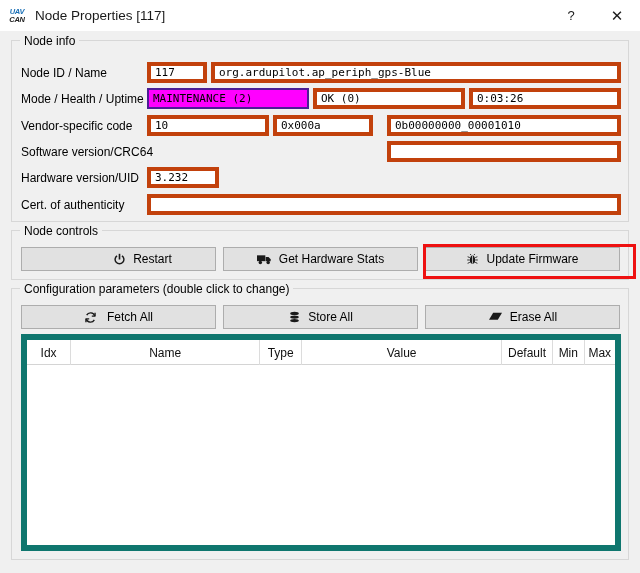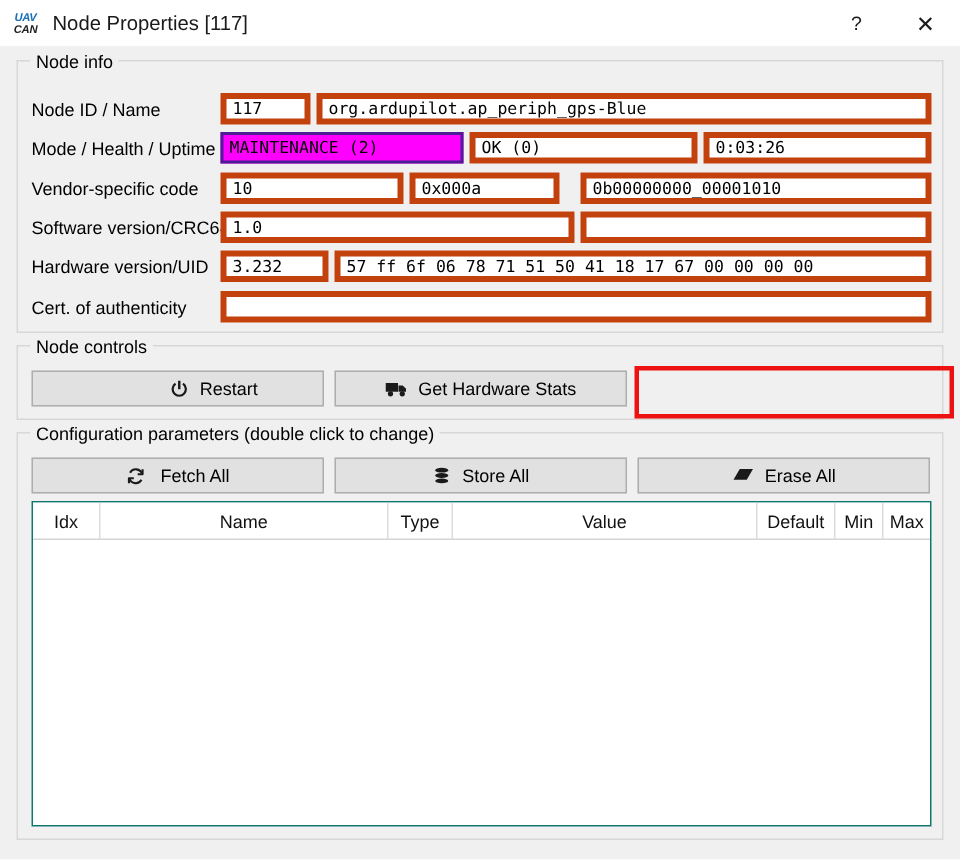--- a/index.html
+++ b/index.html
@@ -158,21 +158,21 @@
   
   #config-params { left: 11px; top: 257px; width: 618px; height: 272px; }
 
   .table-wrap {
     position: absolute;
     left: 9px;
     top: 45px;
     width: 600px;
     height: 217px;
     background: #ffffff;
-    border: 1px solid #0f766e;
+    border: 6px solid #0f766e;
     box-sizing: border-box;
     overflow: hidden;
   }
   .table-header {
     display: flex;
     height: 25px;
     border-bottom: 1px solid #d4d4d4;
     background: #ffffff;
     box-sizing: border-box;
   }
@@ -226,26 +226,24 @@
     <div class="field magenta" style="left:135px; top:47px; width:162px;">MAINTENANCE (2)</div>
     <div class="field" style="left:301px; top:47px; width:152px;">OK (0)</div>
     <div class="field" style="left:457px; top:47px; width:152px;">0:03:26</div>
 
     <div class="row-label" style="top:78px;">Vendor-specific code</div>
     <div class="field" style="left:135px; top:74px; width:122px;">10</div>
     <div class="field" style="left:261px; top:74px; width:100px;">0x000a</div>
     <div class="field" style="left:375px; top:74px; width:234px;">0b00000000_00001010</div>
 
     <div class="row-label" style="top:104px;">Software version/CRC64</div>
-    <div class="field" style="left:135px; top:100px; width:236px;">1.0</div>
     <div class="field" style="left:375px; top:100px; width:234px;"></div>
 
     <div class="row-label" style="top:130px;">Hardware version/UID</div>
     <div class="field" style="left:135px; top:126px; width:72px;">3.232</div>
-    <div class="field" style="left:211px; top:126px; width:398px;">57 ff 6f 06 78 71 51 50 41 18 17 67 00 00 00 00</div>
 
     <div class="row-label" style="top:157px;">Cert. of authenticity</div>
     <div class="field" style="left:135px; top:153px; width:474px;"></div>
   </div>
 
   <div class="groupbox" id="node-controls">
     <div class="legend">Node controls</div>
 
     <div class="btn" style="left:9px; top:16px; width:195px;padding-left:48px;">
       <span>
@@ -262,20 +260,32 @@
         <svg width="15" height="13" viewBox="0 0 18 14" fill="#1a1a1a">
           <path d="M0 2h10v7H0z"></path>
           <path d="M10.4 4h3.4l2.6 2.6V9h-6z"></path>
           <circle cx="4" cy="10.6" r="2.1"></circle>
           <circle cx="13.4" cy="10.6" r="2.1"></circle>
         </svg>
       </span>
       <span class="lbl">Get Hardware Stats</span>
     </div>
 
+    <div class="btn" style="left:413px; top:16px; width:195px;">
+      <span>
+        <svg width="13" height="13" viewBox="0 0 16 16" fill="#1a1a1a">
+          <path d="M5.2 1.2l1 1.5M10.8 1.2l-1 1.5" stroke="#1a1a1a" stroke-width="1.1" fill="none"></path>
+          <ellipse cx="8" cy="8.6" rx="3.3" ry="4.6"></ellipse>
+          <path d="M8 3.2c1.3 0 2.3.9 2.3 1.9H5.7c0-1 1-1.9 2.3-1.9z"></path>
+          <path d="M4.7 5.6L2 4.6M4.5 8.6H1.5M4.7 11.5L2 12.7M11.3 5.6L14 4.6M11.5 8.6H14.5M11.3 11.5L14 12.7" stroke="#1a1a1a" stroke-width="1.1" fill="none"></path>
+          <path d="M8 3.6v9.2" stroke="#ffffff" stroke-width="0.8" fill="none"></path>
+        </svg>
+      </span>
+      <span class="lbl">Update Firmware</span>
+    </div>
   </div>
 
   <div class="groupbox" id="config-params">
     <div class="legend">Configuration parameters (double click to change)</div>
 
     <div class="btn" style="left:9px; top:16px; width:195px;gap:10px;">
       <span>
         <svg width="13" height="13" viewBox="0 0 16 16" fill="none" stroke="#1a1a1a" stroke-width="1.7">
           <path d="M13.2 6.2A5.4 5.4 0 0 0 3.3 5.1"></path>
           <path d="M2.8 9.8a5.4 5.4 0 0 0 9.9 1.1"></path>

